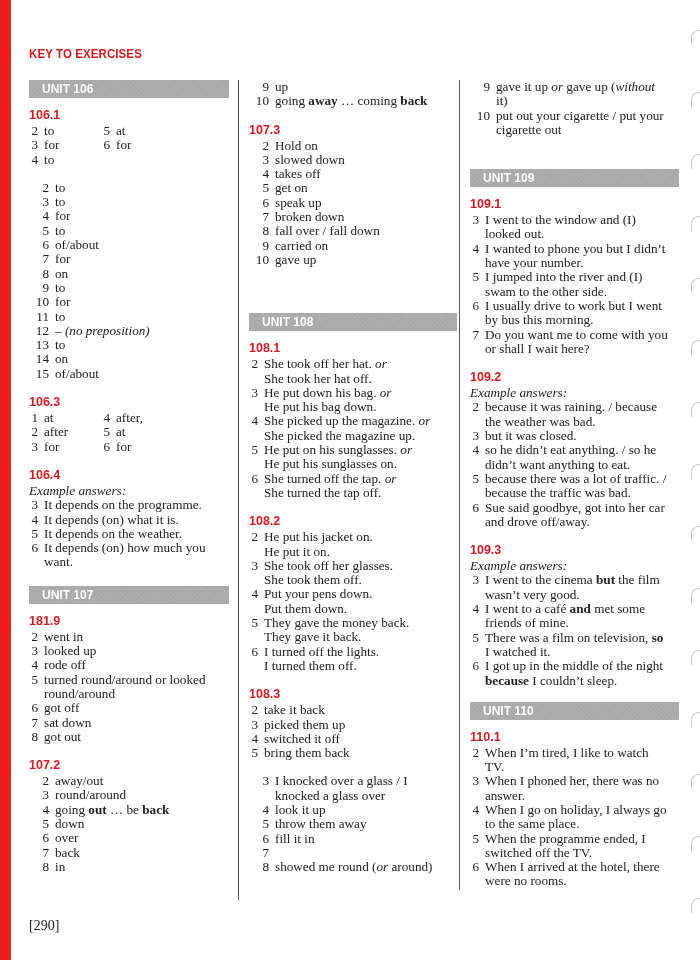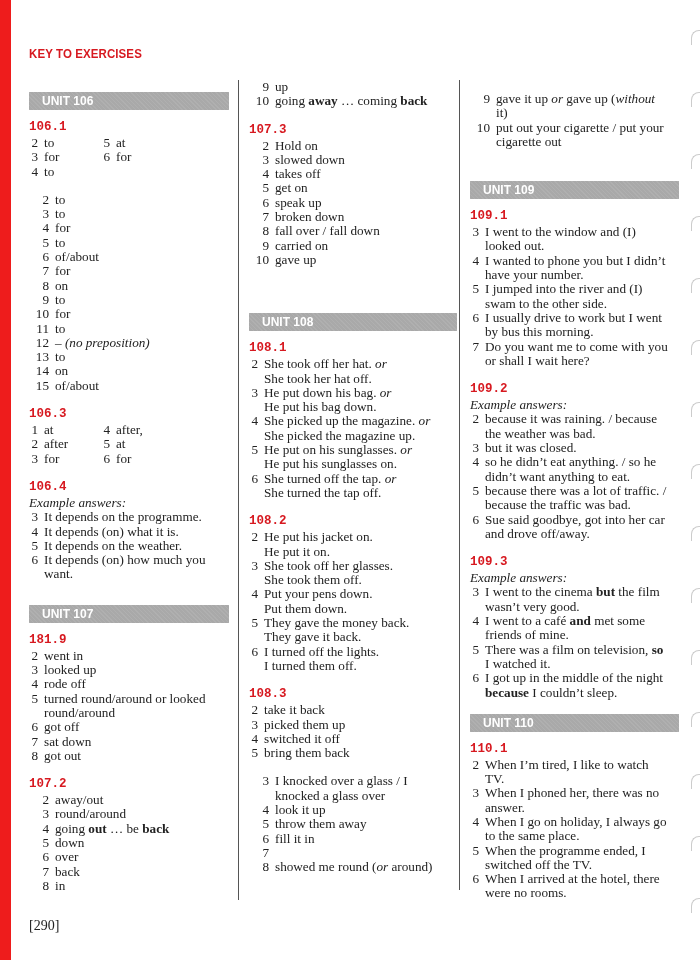--- a/index.html
+++ b/index.html
@@ -9,34 +9,34 @@
     font-family: "Liberation Serif", "DejaVu Serif", serif;
     color: #222;
   }
   .red-bar { position: absolute; left: 0; top: 0; width: 11px; height: 960px; background: #ee1c1c; }
   .page-title {
     position: absolute; left: 29px; top: 47px;
     font-family: "Liberation Sans", "DejaVu Sans", sans-serif;
     font-weight: bold; font-size: 12.5px; color: #d71920; letter-spacing: 0.1px;
     transform: scaleX(0.92); transform-origin: left;
   }
-  .col { position: absolute; top: 92px; font-size: 13.2px; line-height: 14.3px; }
+  .col { position: absolute; top: 80px; font-size: 13.2px; line-height: 14.3px; }
   .col1 { left: 29px; width: 200px; }
   .col2 { left: 249px; width: 205px; }
   .col3 { left: 470px; width: 200px; }
   .divider { position: absolute; top: 80px; width: 1px; background: #555; }
   .unit-bar {
     height: 18px; background: #a9a9a9;
     background-image: repeating-linear-gradient(45deg, rgba(255,255,255,0.08) 0 1px, transparent 1px 3px);
     color: #fff; font-family: "Liberation Sans", "DejaVu Sans", sans-serif; font-weight: bold;
     font-size: 12px; line-height: 18px; padding-left: 13px; margin-bottom: 10px;
     transform-origin: left;
   }
   .ex-title {
-    font-family: Liberation Mono, monospace; font-weight: bold;
+    font-family: Liberation Sans, sans-serif; font-weight: bold;
     color: #d71920; font-size: 12.5px; line-height: 15px; margin-bottom: 1px;
   }
   .section { margin-bottom: 14px; }
   .item { display: flex; }
   .num { width: 16px; flex: none; text-align: right; padding-right: 6px; }
   .num.wide { width: 20px; }
   .txt { flex: 1; }
   .grid2 { display: grid; grid-template-columns: 72px 80px; }
   .grid2 .num { width: 9px; padding-right: 6px; }
   .note { font-style: italic; }
@@ -166,21 +166,21 @@
           <span class="num">3</span>
           <span class="txt">for</span>
         </div>
       <div class="item">
           <span class="num">6</span>
           <span class="txt">for</span>
         </div>
     </div>
   </div>
 
-  <div class="section" style="margin-bottom:23px">
+  <div class="section" style="margin-bottom:16px">
     <div class="ex-title">106.4</div>
     <div class="note">Example answers:</div>
     <div class="item">
         <span class="num" style="width:9px">3</span>
         <span class="txt">It depends on the programme.</span>
       </div>
     <div class="item">
         <span class="num" style="width:9px">4</span>
         <span class="txt">It depends (on) what it is.</span>
       </div>

